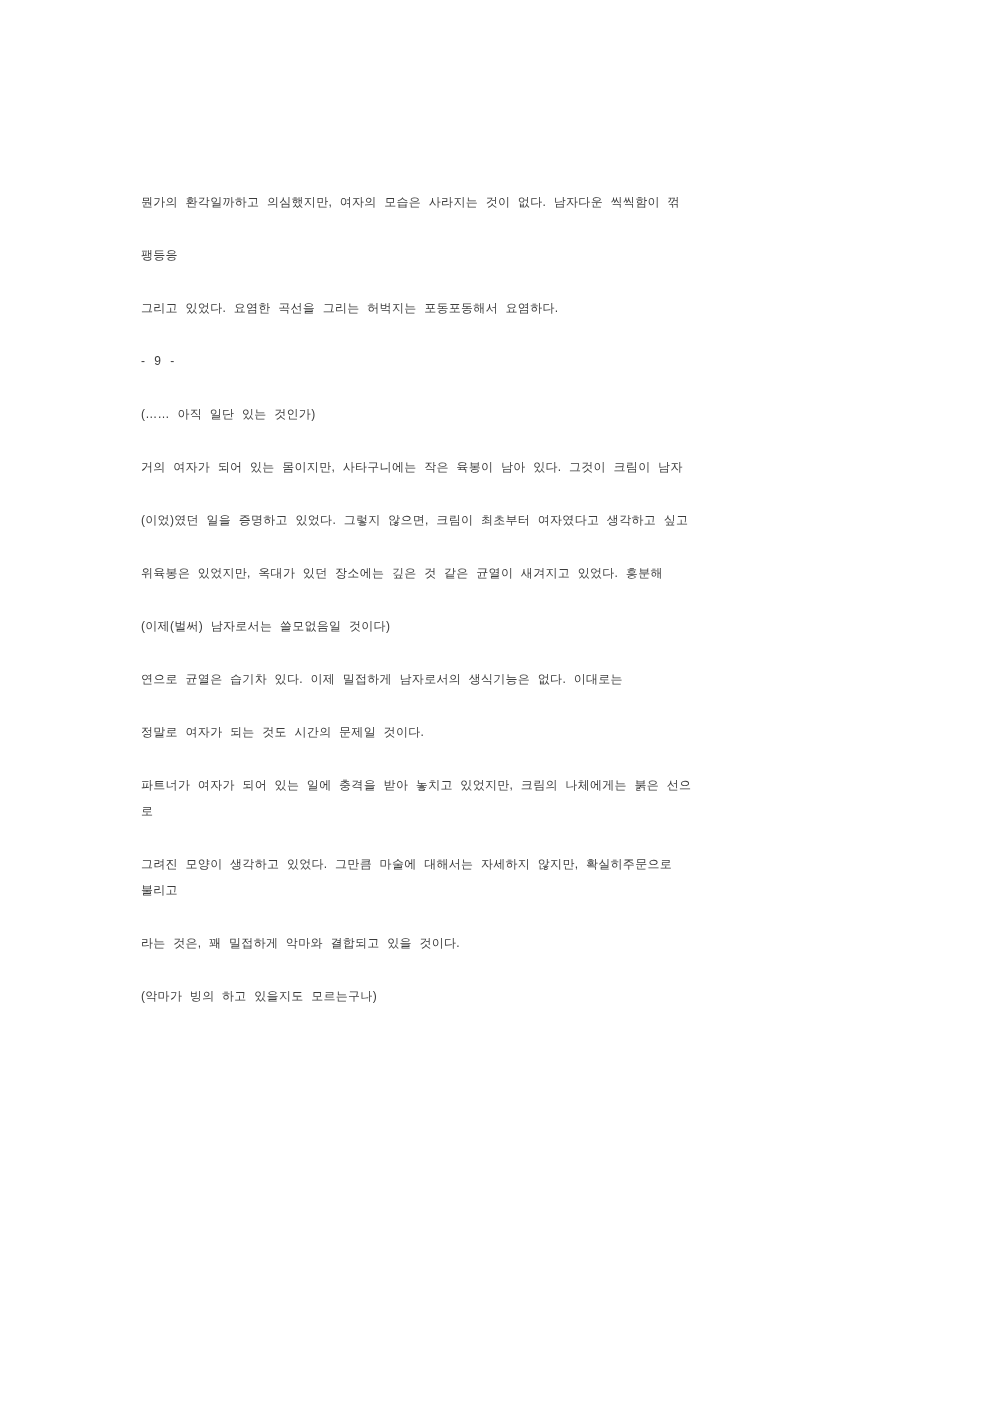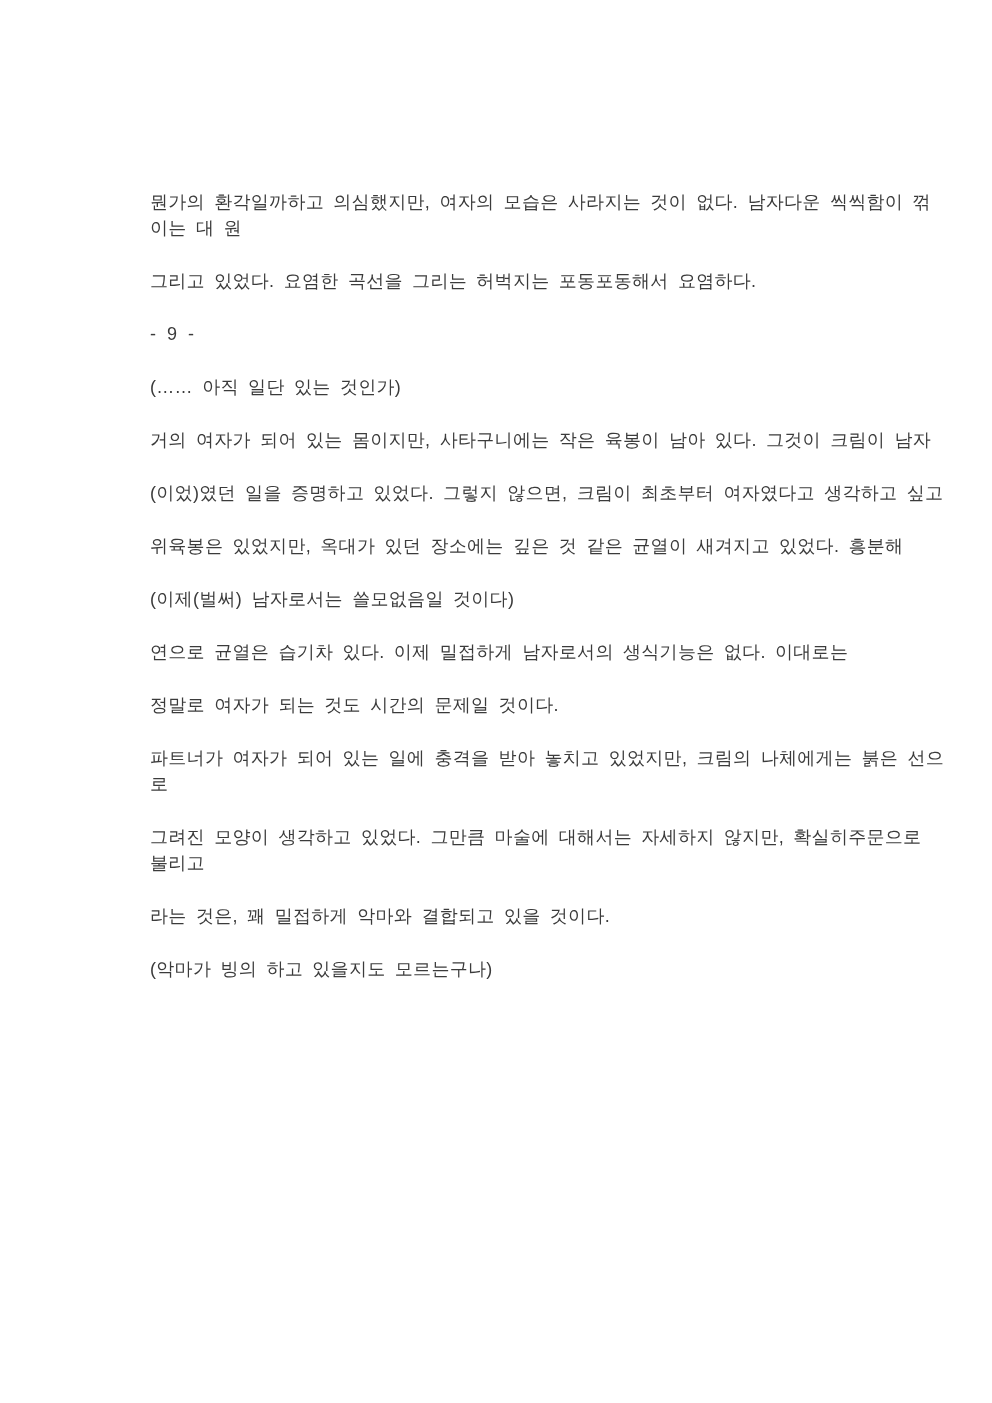--- a/index.html
+++ b/index.html
@@ -18,23 +18,23 @@
     position: absolute;
     top: 0;
     left: 0;
     width: 992px;
     height: 1403px;
     background: #ffffff;
   }
   .text-block {
     position: absolute;
     top: 189px;
-    left: 150px;
+    left: 141px;
     width: 726px;
-    font-size: 18px;
+    font-size: 12px;
     line-height: 26px;
     letter-spacing: 0.3px;
     word-spacing: 4px;
     color: #3b3b3b;
     -webkit-font-smoothing: antialiased;
   }
   .para {
     margin: 0 0 27px 0;
     padding: 0;
   }
@@ -46,23 +46,23 @@
     letter-spacing: 1px;
   }
 </style>
 </head>
 <body>
 
 <main class="doc-page">
   <div class="text-block" id="text-block" style="color: rgb(59, 59, 59);">
       <p class="para">
         <span class="line">뭔가의 환각일까하고 의심했지만, 여자의 모습은 사라지는 것이 없다. 남자다운 씩씩함이 꺾</span>
-        <span class="line">이는 대 원</span>
       </p>
       <p class="para">
+        <span class="line">팽등응</span>
       </p>
       <p class="para">
         <span class="line">그리고 있었다. 요염한 곡선을 그리는 허벅지는 포동포동해서 요염하다.</span>
       </p>
       <p class="para page-number">
         <span class="line">- 9 -</span>
       </p>
       <p class="para">
         <span class="line">(…… 아직 일단 있는 것인가)</span>
       </p>

